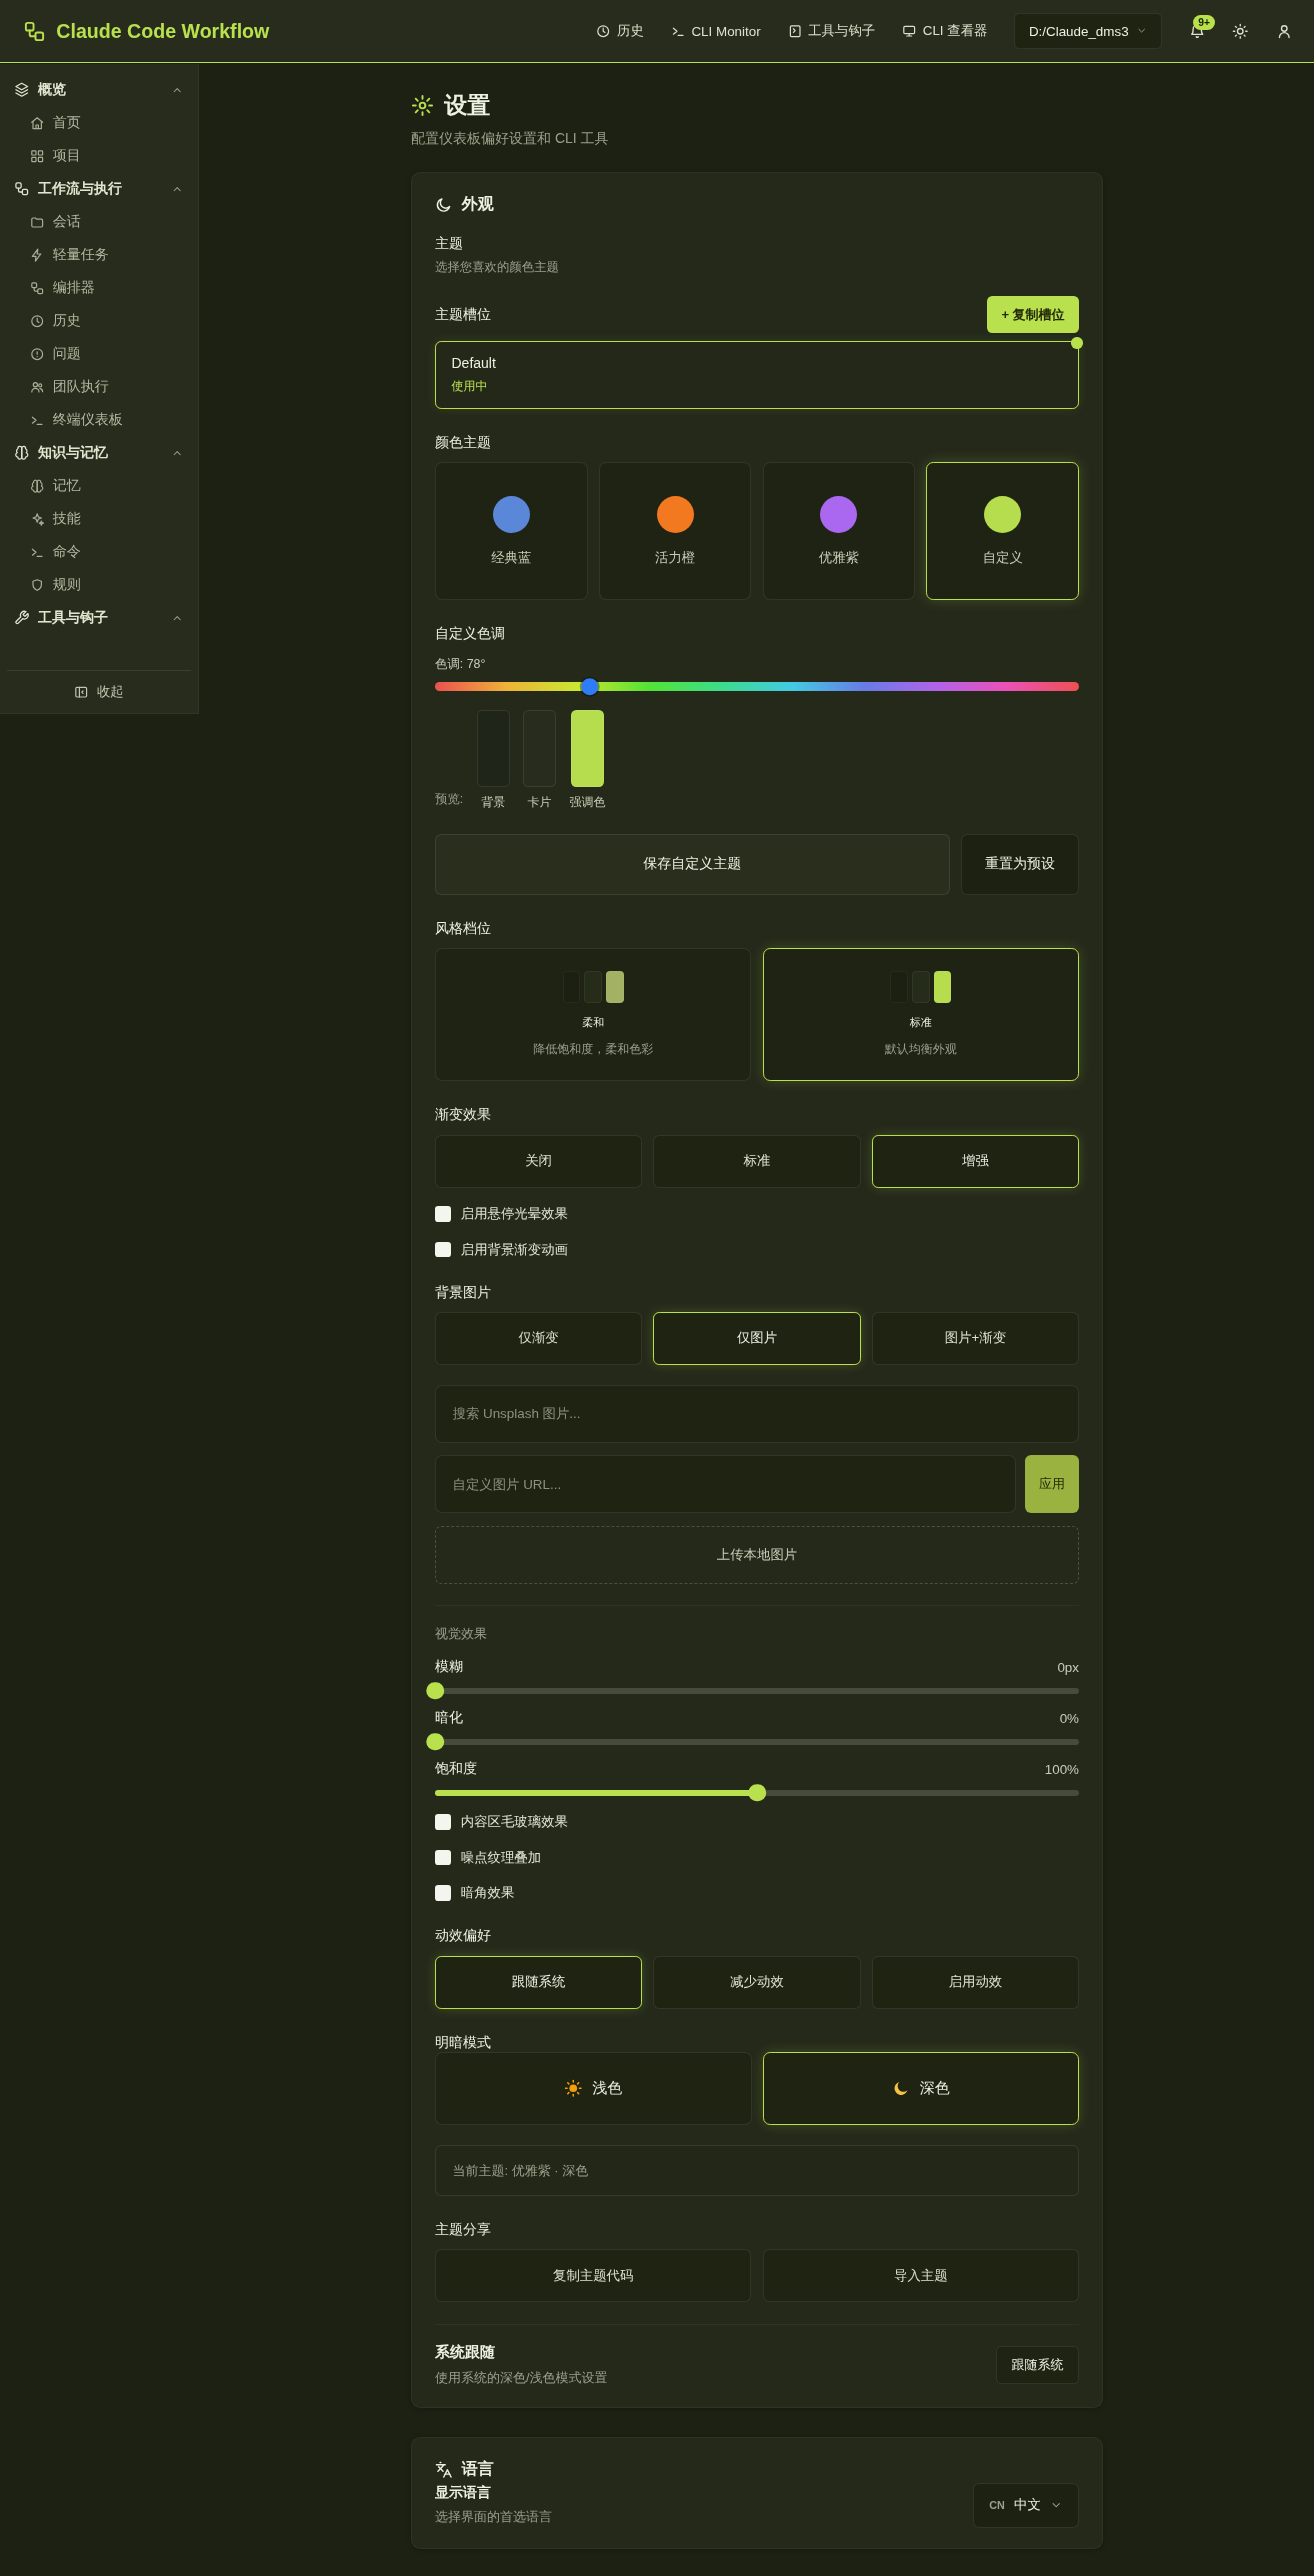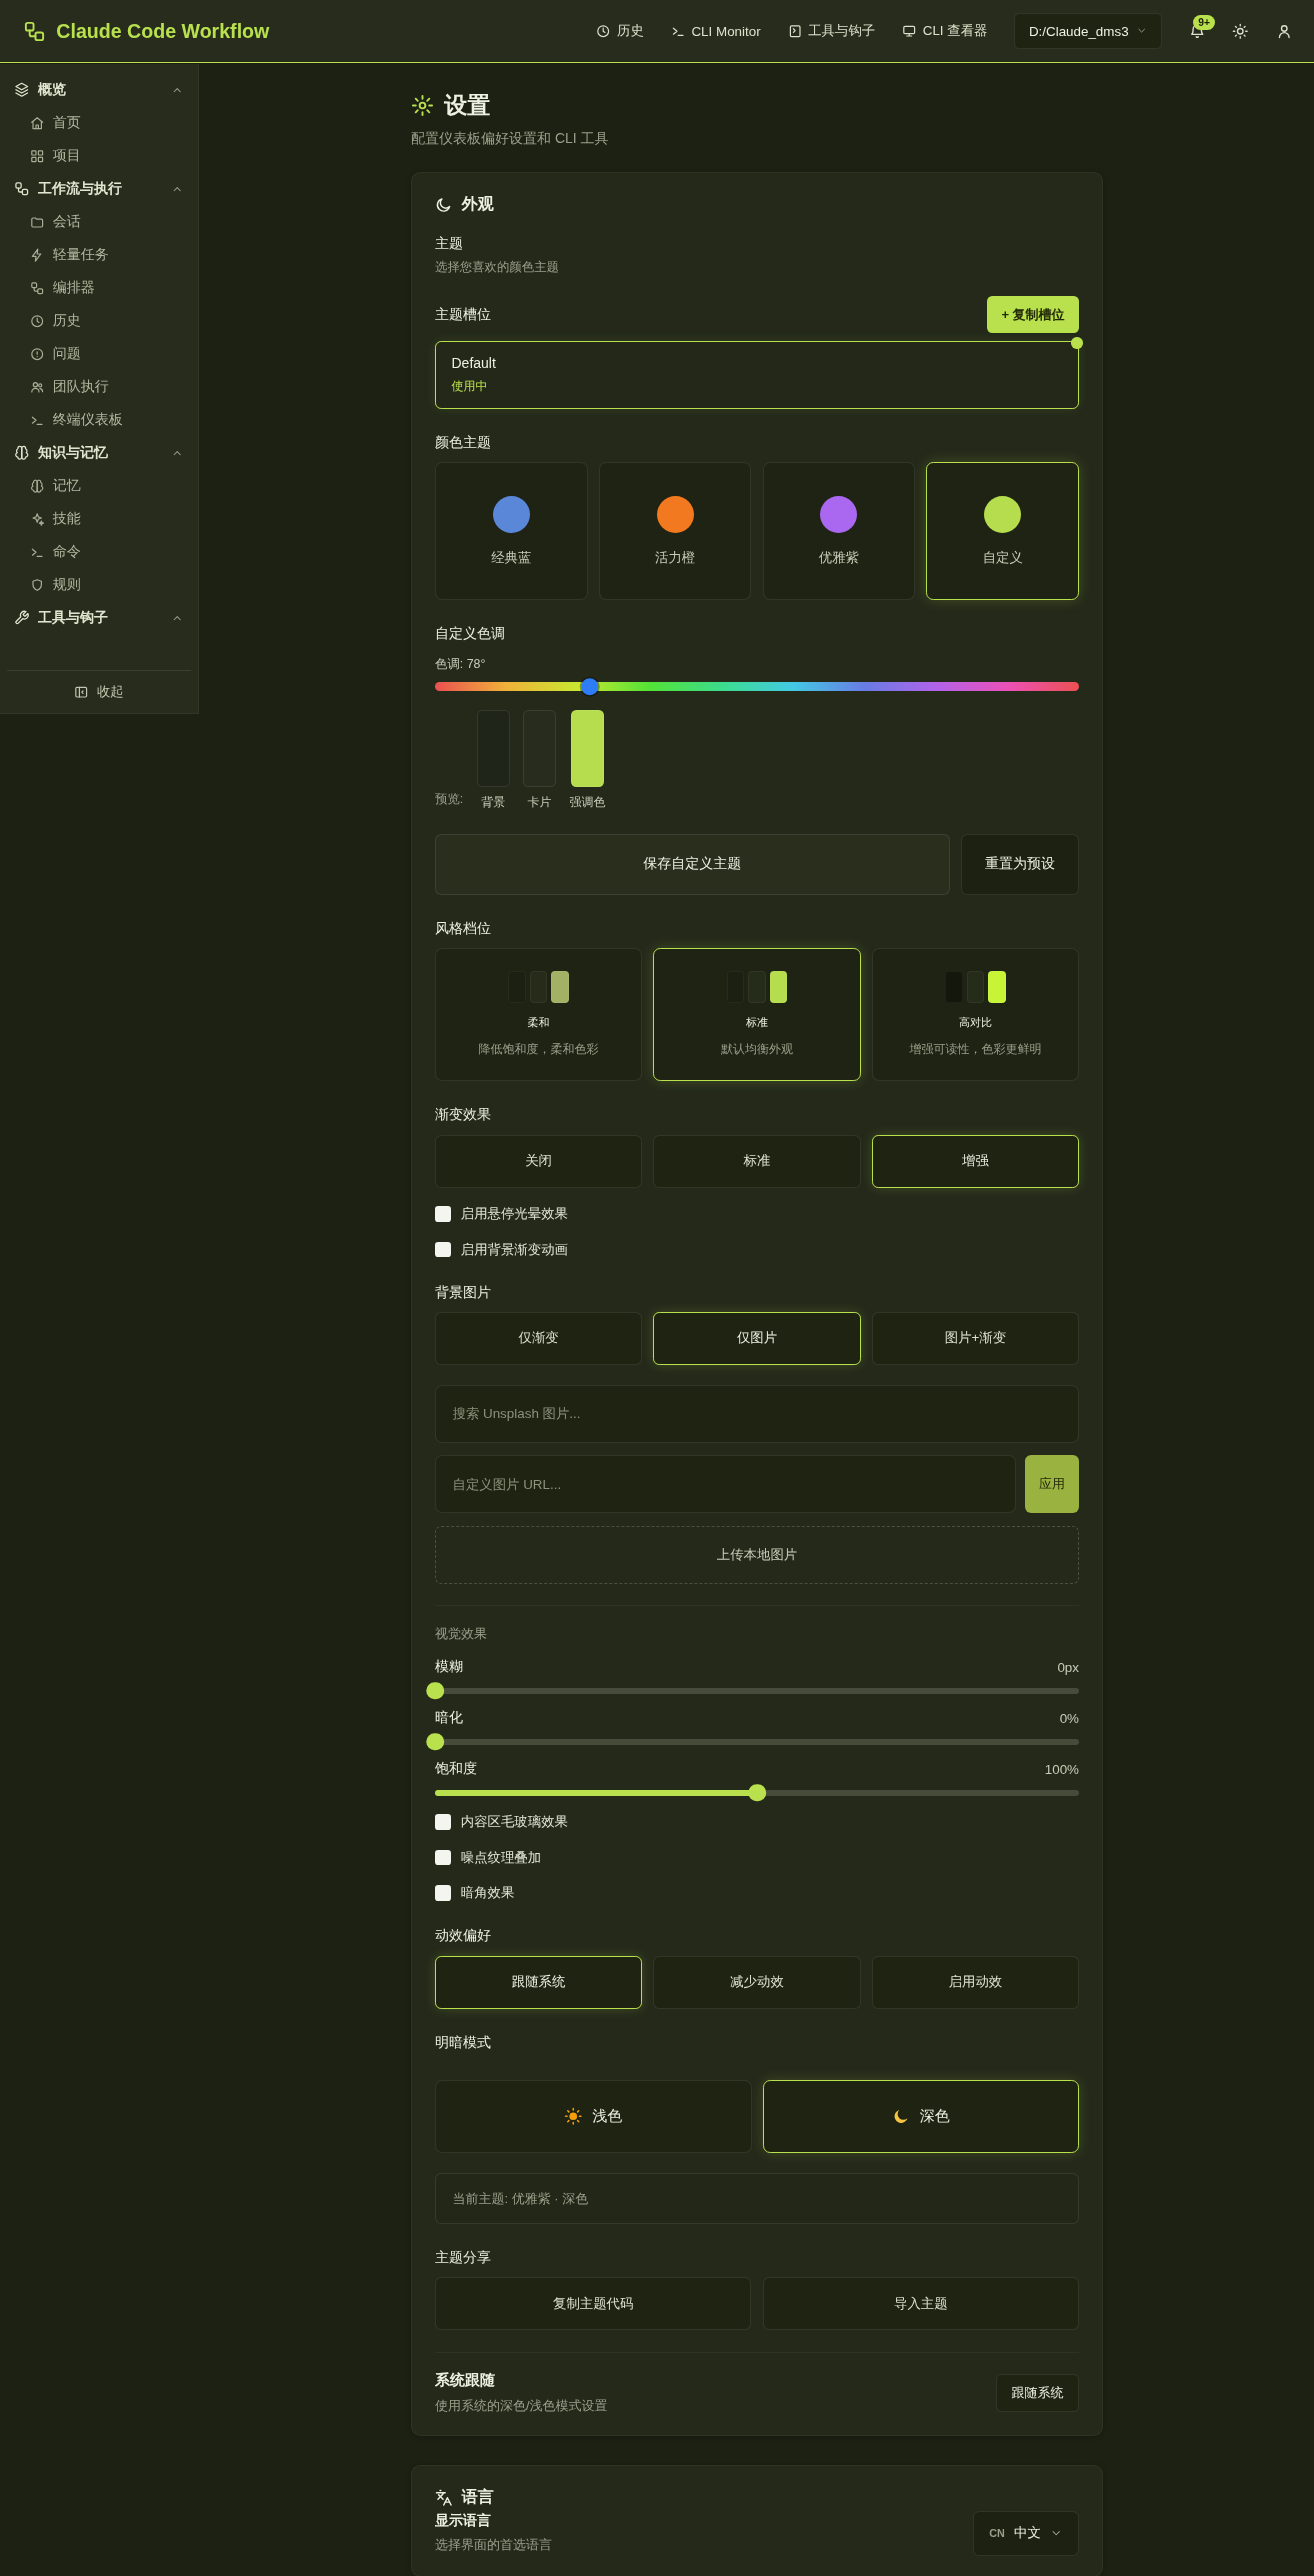--- a/index.html
+++ b/index.html
@@ -127,21 +127,21 @@
   .divider{border:none;border-top:0.5px solid var(--border-soft);margin:21.6px 0 18.5px}
   .sublbl{color:var(--muted);font-size:13px}
 
   .sliderrow{display:flex;justify-content:space-between;align-items:center;margin-top:15.5px;font-size:13.4px}
   .sliderrow .val{color:var(--text2)}
   .slider{position:relative;height:6.2px;border-radius:3.1px;background:#474c3a;margin-top:11.3px}
   .slider .fill{position:absolute;left:0;top:0;bottom:0;border-radius:3.1px;background:var(--accent)}
   .slider .thumb{position:absolute;top:50%;transform:translate(-50%,-50%);width:17.5px;height:17.5px;
                  border-radius:50%;background:var(--accent)}
 
-  .moderow{display:flex;gap:11px;margin-top:28px}
+  .moderow{display:flex;gap:11px;margin-top:0}
   .modebtn{flex:1;height:73px;display:flex;align-items:center;justify-content:center;gap:9.3px;font-size:15px;
            background:#1e2312;border:0.5px solid var(--border);border-radius:7.2px;cursor:pointer}
   .modebtn.on{border:1px solid var(--accent);box-shadow:0 0 12.4px rgba(185,225,78,.2)}
   .modebtn .sun{color:#f59e0b}.modebtn .moon{color:#f6c244}
   .modebtn svg{width:18.5px;height:18.5px}
 
   .infobox{margin-top:20.6px;border:0.5px solid var(--border);border-radius:6.2px;padding:15.5px 16.5px;
            color:var(--muted);font-size:13px;background:#20250f33}
 
   .followrow{display:flex;align-items:center;justify-content:space-between;margin-top:3.1px}
@@ -475,29 +475,20 @@
       </div>
       <div class="stylecard on">
         <span class="trio">
               <span style="background:#1c2012"></span>
               <span style="background:#262c1a"></span>
               <span style="background: rgb(181, 221, 77);"></span>
             </span>
         <span class="sname">标准</span>
         <span class="sdesc">默认均衡外观</span>
       </div>
-      <div class="stylecard">
-        <span class="trio">
-              <span style="background:#14170c"></span>
-              <span style="background:#262c1a"></span>
-              <span style="background: rgb(200, 244, 55);"></span>
-            </span>
-        <span class="sname">高对比</span>
-        <span class="sdesc">增强可读性，色彩更鲜明</span>
-      </div>
     </div>
 
     <div class="lbl mt48">渐变效果</div>
     <div class="segrow">
       <div class="seg">关闭</div>
       <div class="seg">标准</div>
       <div class="seg on">增强</div>
     </div>
 
     <div class="cbrow">

